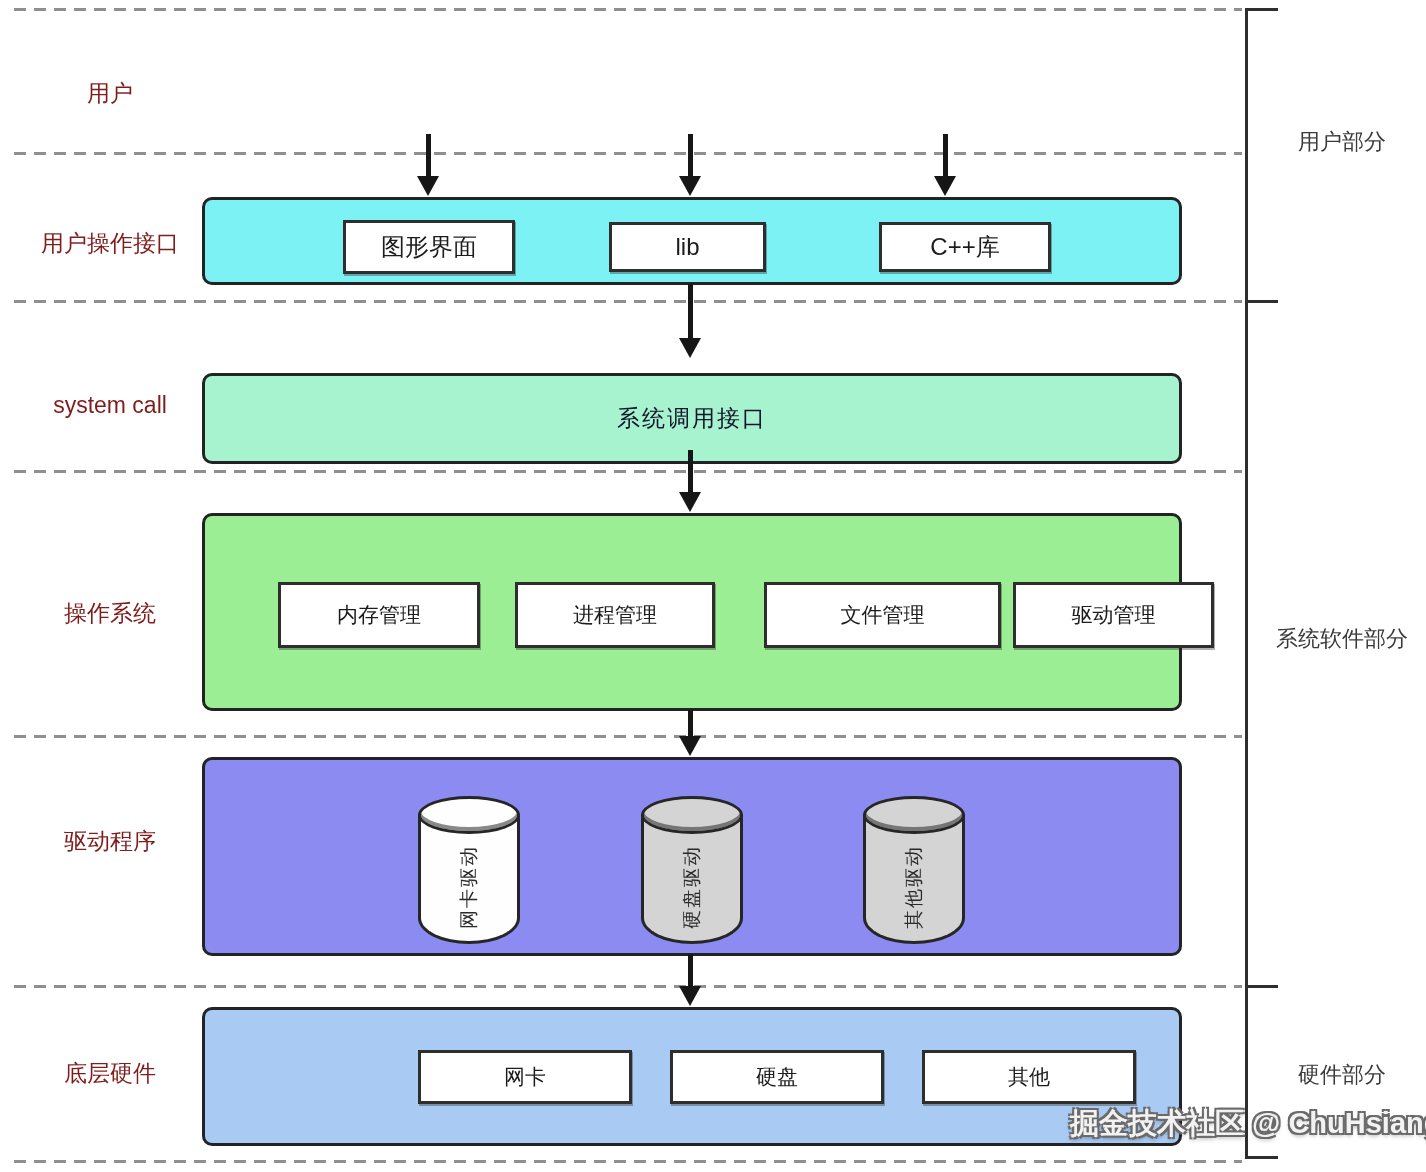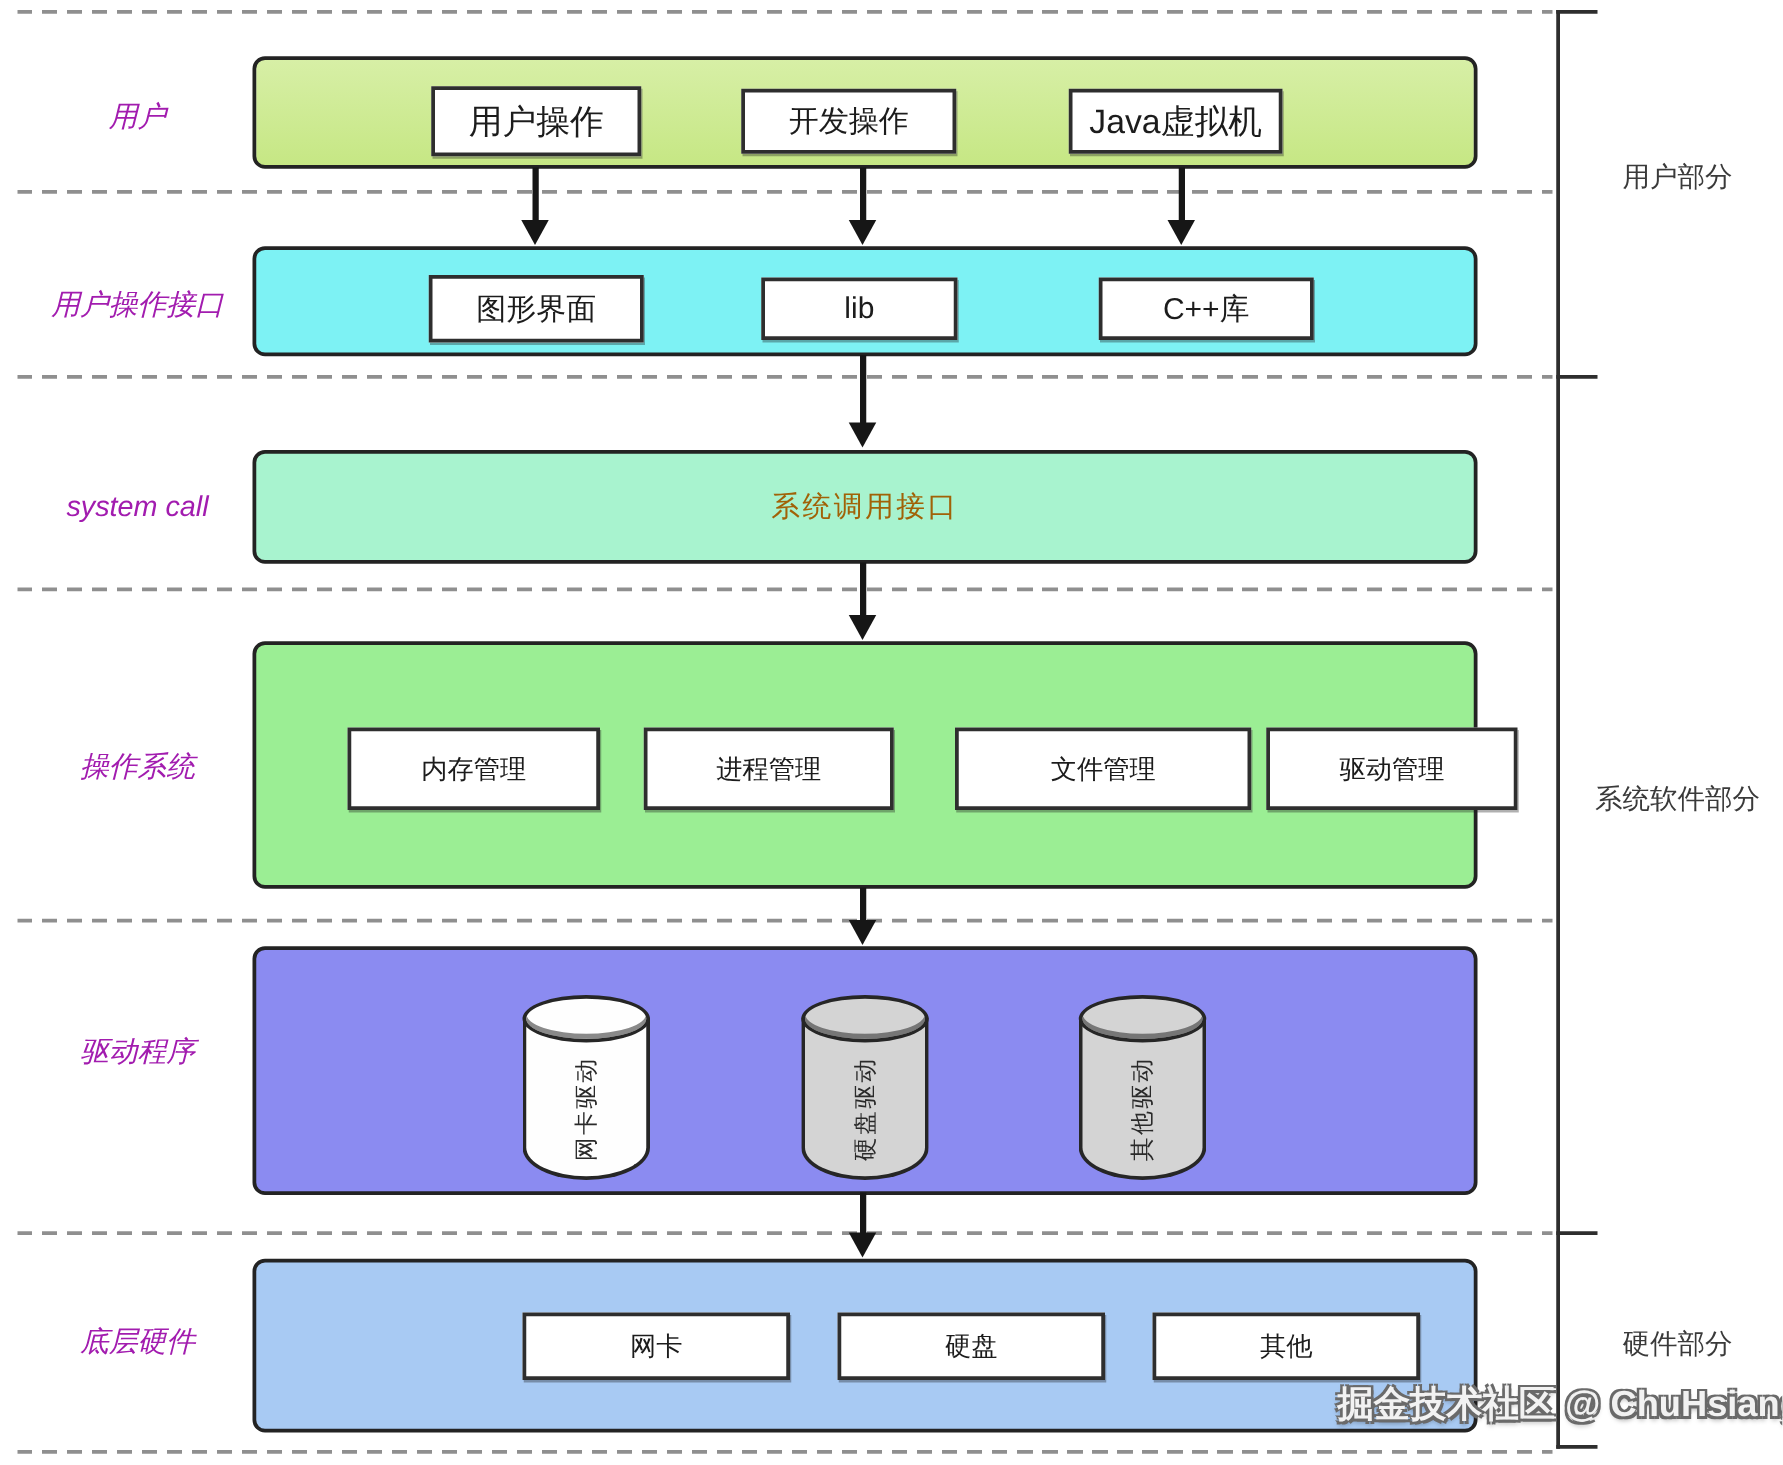--- a/index.html
+++ b/index.html
@@ -9,21 +9,21 @@
   }
   
   .dash{position:absolute;left:14px;width:1228px;height:3px;
     background:repeating-linear-gradient(90deg,#8f8f8f 0 12px,transparent 12px 20px);}
   
   .band{position:absolute;left:202px;width:980px;box-sizing:border-box;
     border:3px solid #232323;border-radius:10px;}
   .band-user{background:linear-gradient(180deg,#d7efa6,#c6e784);}
   .band-ui{background:#7df2f4;}
   .band-syscall{background:#a8f3cf;display:flex;align-items:center;justify-content:center;
-    font-size:23px;color:#a16207;letter-spacing:2px;}
+    font-size:23px;color:#0f172a;letter-spacing:2px;margin-top:13px;}
   .band-os{background:#9bee94;}
   .band-driver{background:#8b8bf1;}
   .band-hw{background:#a8caf3;padding-left:20px;}
   
   .bx{position:absolute;box-sizing:border-box;background:#ffffff;border:3px solid #2e2e2e;
     display:flex;align-items:center;justify-content:center;white-space:nowrap;
     box-shadow:1px 2px 0 rgba(30,30,30,.35);}
   .fs27{font-size:27px;} .fs24{font-size:24px;} .fs21{font-size:21px;margin-left:48px;}
   
   .arrow{position:absolute;width:22px;margin-left:-11px;}
@@ -36,21 +36,21 @@
     box-sizing:border-box;border:3px solid #262626;box-shadow:inset 0 -4px 0 rgba(40,40,40,.55);z-index:2;}
   .cyl-body{position:absolute;left:0;top:18px;right:0;bottom:0;box-sizing:border-box;
     border:3px solid #262626;border-top:none;border-radius:0 0 51px 51px / 0 0 26px 26px;}
   .cyl-white .cyl-top,.cyl-white .cyl-body{background:#fefefe;}
   .cyl-gray .cyl-top,.cyl-gray .cyl-body{background:#d4d4d4;}
   .cyl-label{position:absolute;left:0;top:34px;width:102px;height:114px;z-index:3;
     display:flex;align-items:center;justify-content:center;transform:rotate(-90deg);
     font-size:19px;color:#2a2a2a;white-space:nowrap;letter-spacing:2px;}
   
   .llabel{position:absolute;left:15px;width:190px;text-align:center;
-    font-size:23px;color:#a21caf;white-space:nowrap;font-style:italic;}
+    font-size:23px;color:#7f1d1d;white-space:nowrap;}
   .rlabel{position:absolute;left:1262px;width:160px;text-align:center;
     font-size:22px;color:#3a3a3a;white-space:nowrap;}
   
   .brk-v{position:absolute;left:1245px;top:8px;width:3px;height:1151px;background:#2e2e2e;}
   .brk-t{position:absolute;left:1245px;width:33px;height:3px;background:#2e2e2e;}
   
   .watermark{position:absolute;left:1070px;top:1104px;font-size:29px;font-weight:bold;
     color:#f2f2f2;white-space:nowrap;
     text-shadow:-2px -2px 0 #6a6a6a,2px -2px 0 #6a6a6a,-2px 2px 0 #6a6a6a,2px 2px 0 #6a6a6a,0 3px 4px rgba(0,0,0,.35);}
 </style>
@@ -67,25 +67,20 @@
   <div class="dash" style="top:985px"></div>
   <div class="dash" style="top:1160px"></div>
 
   <div class="llabel" style="top:78px">用户</div>
   <div class="llabel" style="top:228px">用户操作接口</div>
   <div class="llabel" style="top:392px">system call</div>
   <div class="llabel" style="top:598px">操作系统</div>
   <div class="llabel" style="top:826px">驱动程序</div>
   <div class="llabel" style="top:1058px">底层硬件</div>
 
-  <div class="band band-user" style="top:45px;height:90px">
-    <div class="bx fs27" style="left:140px;top:21px;width:168px;height:56px">用户操作</div>
-    <div class="bx fs24" style="left:388px;top:23px;width:172px;height:52px">开发操作</div>
-    <div class="bx fs27" style="left:650px;top:23px;width:171px;height:52px">Java虚拟机</div>
-  </div>
 
   <div class="band band-ui" style="top:197px;height:88px">
     <div class="bx fs24" style="left:138px;top:20px;width:172px;height:54px">图形界面</div>
     <div class="bx fs24" style="left:404px;top:22px;width:157px;height:50px">lib</div>
     <div class="bx fs24" style="left:674px;top:22px;width:172px;height:50px">C++库</div>
   </div>
 
   <div class="band band-syscall" style="top:360px;height:91px">系统调用接口</div>
 
   <div class="band band-os" style="top:513px;height:198px">

